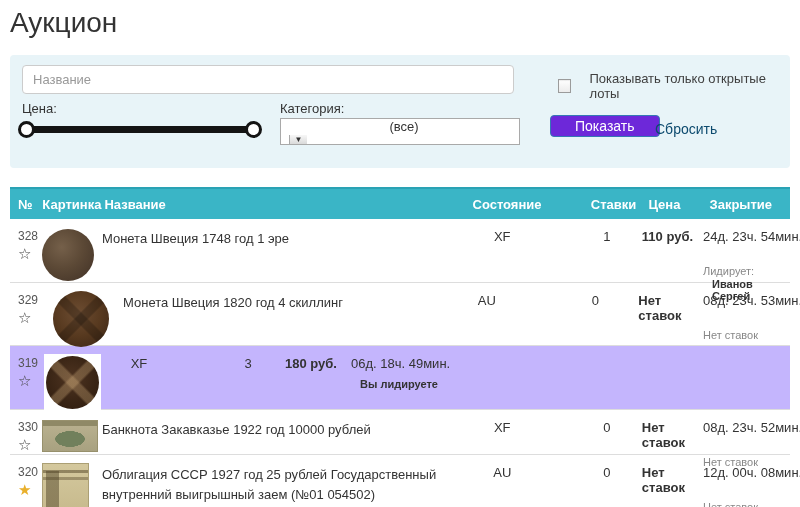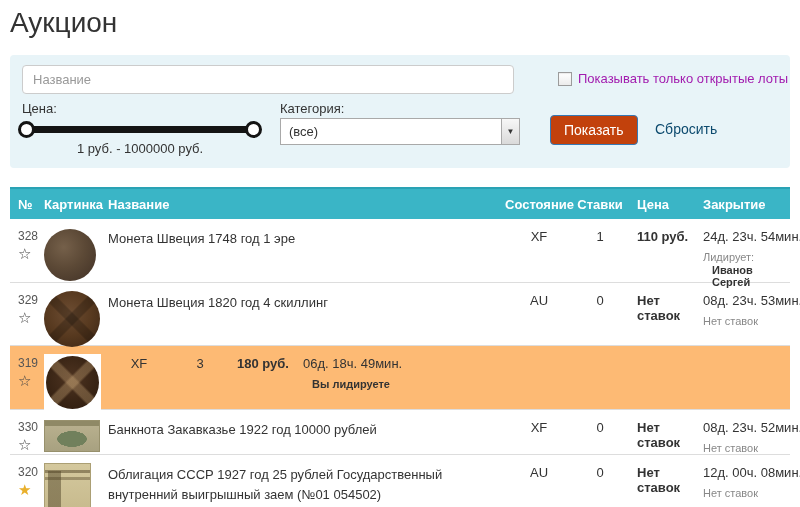--- a/index.html
+++ b/index.html
@@ -11,69 +11,69 @@
   h1.page-title { font-size:28px; font-weight:400; color:#333; margin:7px 0 16px 10px; line-height:1.15; }
 
   
   .panel { position:relative; margin:16px 10px 0; height:113px; background:#e8f4f8; border-radius:4px; }
   .name-input {
     position:absolute; left:12px; top:10px; width:492px; height:29px; box-sizing:border-box;
     border:1px solid #ccc; border-radius:4px; padding:0 10px; font-size:13px; color:#555;
     font-family:inherit; background:#fff;
   }
   .name-input::placeholder { color:#999; }
-  .chk-group { position:absolute; left:525px; top:16px; display:flex; align-items:center; gap:6px; font-size:13px; color:#a21caf; cursor:pointer;padding-left:23px; }
+  .chk-group { position:absolute; left:525px; top:16px; display:flex; align-items:center; gap:18px; font-size:13px; color:#404040; cursor:pointer;padding-left:23px; }
   .chk { width:12px; height:12px; border:1px solid #9b9b9b; background:linear-gradient(#ffffff,#ececec); display:inline-block; box-shadow:inset 0 1px 1px rgba(0,0,0,.08); }
   .price-label { position:absolute; left:12px; top:46px; font-size:13px; }
   .slider { position:absolute; left:16px; top:71px; width:228px; height:7px; background:#141414; border-radius:4px; cursor:pointer; }
   .handle { position:absolute; top:-5px; width:11px; height:11px; background:#fff; border:3px solid #141414; border-radius:50%; cursor:grab; }
   .handle.left { left:-8px; } .handle.right { right:-8px; }
   .range-text { position:absolute; left:12px; top:86px; width:236px; text-align:center; font-size:13px; color:#333; }
   .cat-label { position:absolute; left:270px; top:46px; font-size:13px; }
   .select {
     position:absolute; left:270px; top:63px; width:240px; height:27px; box-sizing:border-box;
     background:#fff; border:1px solid #a9a9a9; display:flex; align-items:center;
-    justify-content:space-between; font-size:13px; padding-left:8px; cursor:default;
+    justify-content:space-between; font-size:13px; padding-left:8px; cursor:default;flex-direction:column;
   }
   .sel-btn { width:17px; align-self:stretch; display:flex; align-items:center; justify-content:center; font-size:8px; color:#333; background:linear-gradient(#f7f7f7,#dadada); border-left:1px solid #a9a9a9; }
   .show-btn {
-    position:absolute; left:540px; top:60px; height:30px; padding:0 13px;
-    background:#c2410c; color:#fff; border:1px solid #3578b5; border-radius:4px;
+    position:absolute; left:540px; top:60px; height:22px; padding:0 24px;
+    background:#6d28d9; color:#fff; border:1px solid #3578b5; border-radius:4px;
     font-size:14px; font-family:inherit; cursor:pointer;
   }
   .reset-link { position:absolute; left:645px; top:66px; font-size:14px; color:#0c4a6e; text-decoration:none; cursor:pointer; }
 
   
   .table { margin:19px 10px 0; }
   .thead { display:flex; height:30px; background:#3ab5c6; border-top:2px solid #2aa2b4; color:#fff; font-weight:bold; font-size:13px; align-items:center; }
   .col-num   { width:30px;  box-sizing:border-box; padding-left:8px; }
   .col-img   { width:65px;  box-sizing:border-box; padding-left:4px; }
   .col-title { width:400px; box-sizing:border-box; padding-left:3px; padding-right:12px; }
   .col-cond  { width:68px;  text-align:center; }
-  .col-bids  { width:54px;  text-align:center; }
+  .col-bids  { width:54px;  text-align:center;margin-left:48px; }
   .col-price { width:76px;  box-sizing:border-box; padding-left:10px; }
   .col-close { width:87px; }
 
   .trow { display:flex; border-bottom:1px solid #ddd; font-size:13px; background:#fff; }
   .trow > div { padding-top:10px; box-sizing:border-box; }
   .trow > .col-img { padding-top:8px; }
   #tbody .trow:nth-child(1){ height:63px; }
-  #tbody .trow:nth-child(2){ height:62px; }
+  #tbody .trow:nth-child(2){ height:62px;gap:11px; }
   #tbody .trow:nth-child(3){ height:63px; }
   #tbody .trow:nth-child(4){ height:44px; }
   #tbody .trow:nth-child(5){ height:60px; }
-  .trow.highlight { background:#fdba74; }
+  .trow.highlight { background:#c4b5fd; }
 
   .lot-num { font-size:12px; color:#555; }
   .star { font-size:15px; color:#444; margin-top:3px; cursor:pointer; line-height:1; width:16px; }
   .star.gold { color:#e9b02c; }
   .c-title-text { line-height:1.5; cursor:pointer; }
   .col-price { font-weight:bold; }
   .close-time { font-size:13px; color:#333; white-space:nowrap; }
-  .close-sub { font-size:11px; color:#888; margin-top:7px; }
+  .close-sub { font-size:11px; color:#888; margin-top:21px; }
   .close-sub-bold { font-size:11px; color:#333; font-weight:bold; margin-top:7px;padding-left:9px; }
   .close-sub + .close-sub-bold { margin-top:1px; }
 
   
   .lot-img { position:relative; cursor:pointer; }
   .img-coin-1748 { width:52px; height:52px; margin-top:2px; border-radius:50%;
     background:radial-gradient(circle at 38% 35%, #75604a, #5c4936 45%, #4b3a2c 78%, #413229); }
   .img-coin-1820 { width:56px; height:56px; border-radius:50%;
     background:radial-gradient(circle at 45% 40%, #6d4d32, #57391f 50%, #432b18 82%, #392418); }
   .img-coin-1820::before { content:""; position:absolute; inset:0; border-radius:50%;
@@ -104,21 +104,20 @@
   <label class="chk-group">
     <span class="chk"></span>
     <span>Показывать только открытые лоты</span>
   </label>
 
   <div class="price-label">Цена:</div>
   <div class="slider">
     <span class="handle left"></span>
     <span class="handle right"></span>
   </div>
-  <div class="range-text">1 руб. - 1000000 руб.</div>
 
   <div class="cat-label">Категория:</div>
   <div class="select">
     <span>(все)</span>
     <span class="sel-btn">▼</span>
   </div>
 
   <button class="show-btn">Показать</button>
   <a class="reset-link">Сбросить</a>
 </div>

